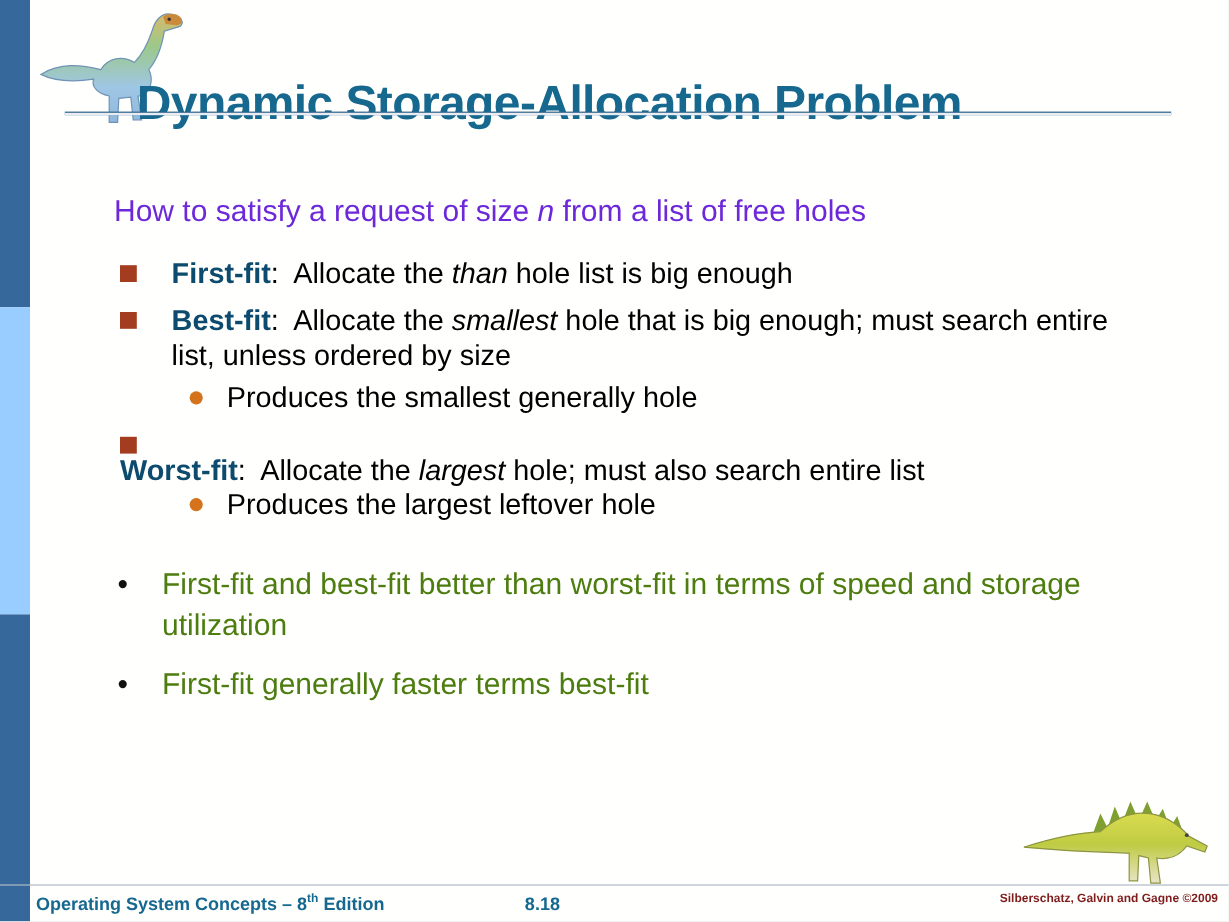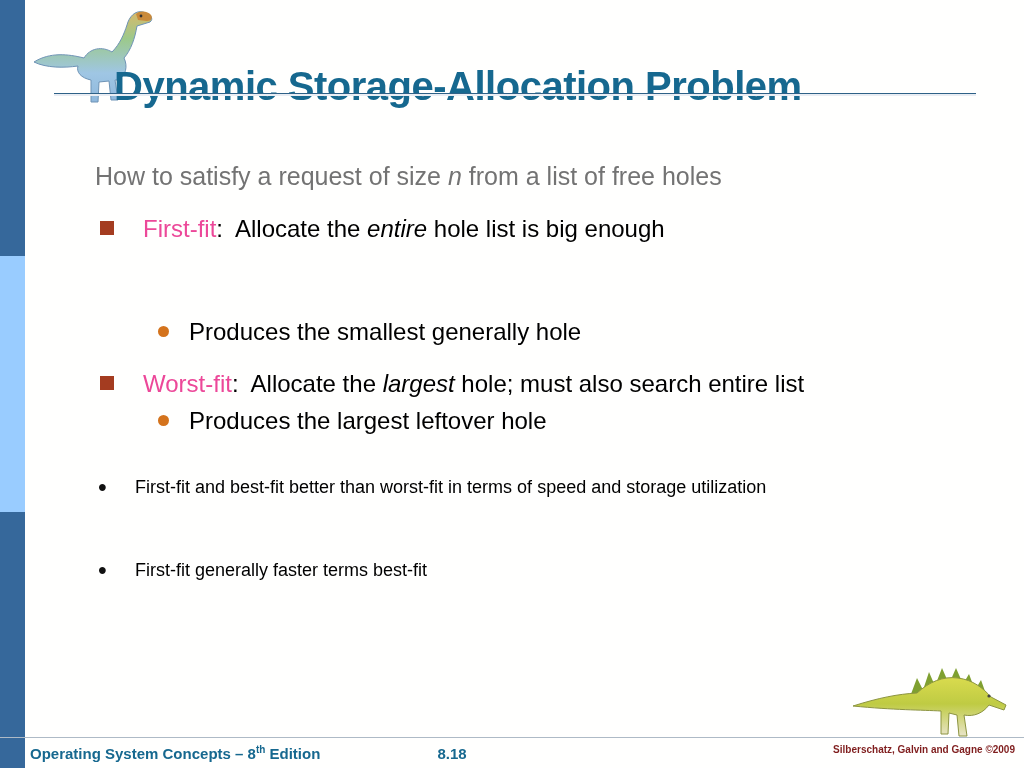--- a/index.html
+++ b/index.html
@@ -29,21 +29,21 @@
     letter-spacing: -0.5px; white-space: nowrap; margin-top: 20px;
   }
   .title-rule {
     position: absolute; left: 54px; top: 93px; width: 922px; height: 3px;
     background: #2E6187; border-bottom: 2px solid #e9edf3;
   }
 
   
   .intro {
     position: absolute; left: 95px; top: 162px;
-    font-size: 25px; color: #737373; white-space: pre-wrap;
+    font-size: 25px; color: #6d28d9; white-space: pre-wrap;
   }
   .intro i, .item-text i { font-style: italic; }
 
   .row { position: absolute; display: flex; align-items: flex-start; }
   .row-l1 { left: 100px; }
   .row-l2 { left: 158px; }
   .row-note { left: 98px; }
 
   .sq-bullet {
     flex: 0 0 auto; width: 14px; height: 14px; margin-top: 7px; margin-right: 29px;
@@ -55,31 +55,31 @@
   }
   .note-bullet {
     flex: 0 0 auto; width: 14px; margin-right: 23px;
     font-size: 25px; line-height: 34px; color: #111;
   }
 
   .item-text {
     font-size: 24px; line-height: 29px; color: #000;
     width: 810px; white-space: pre-wrap;
   }
-  .kw { font-weight: normal; color: #ec4899; }
+  .kw { font-weight: bold; color: #0c4a6e; }
 
   .note-text {
-    font-size: 18px; line-height: 34px; color: #000000;
+    font-size: 25px; line-height: 34px; color: #4d7c0f;
     width: 812px; white-space: pre-wrap;
   }
 
   .pos-first    { top: 214px; }
   .pos-best     { top: 253px; }
   .pos-sub1     { top: 317px; }
-  .pos-worst    { top: 369px; }
+  .pos-worst    { top: 357px; flex-direction: column; }
   .pos-sub2     { top: 395px; margin-top: 11px; }
   .pos-note1    { top: 470px; }
   .pos-note2    { top: 553px; }
 
   
   .footer-rule {
     position: absolute; left: 0; top: 737px; width: 1024px; height: 1px;
     background: #aebac6;
   }
   .footer-left {
@@ -123,23 +123,27 @@
     <circle cx="109" cy="10" r="1.4" fill="#333"></circle>
   </svg>
 
   <h1 class="slide-title">Dynamic Storage-Allocation Problem</h1>
   <div class="title-rule"></div>
 
   <p class="intro"><span>How to satisfy a request of size </span><i>n</i><span> from a list of free holes</span></p>
 
   <div class="row row-l1 pos-first">
     <span class="sq-bullet"></span>
-    <span class="item-text"><span class="kw">First-fit</span><span>:  Allocate the </span><i>entire</i><span> hole list is big enough</span></span>
+    <span class="item-text"><span class="kw">First-fit</span><span>:  Allocate the </span><i>than</i><span> hole list is big enough</span></span>
   </div>
 
+  <div class="row row-l1 pos-best">
+    <span class="sq-bullet"></span>
+    <span class="item-text"><span class="kw">Best-fit</span><span>:  Allocate the </span><i>smallest</i><span> hole that is big enough; must search entire list, unless ordered by size</span></span>
+  </div>
 
   <div class="row row-l2 pos-sub1">
     <span class="dot-bullet"></span>
     <span class="item-text">Produces the smallest generally hole</span>
   </div>
 
   <div class="row row-l1 pos-worst">
     <span class="sq-bullet"></span>
     <span class="item-text"><span class="kw">Worst-fit</span><span>:  Allocate the </span><i>largest</i><span> hole; must also search entire list</span></span>
   </div>

